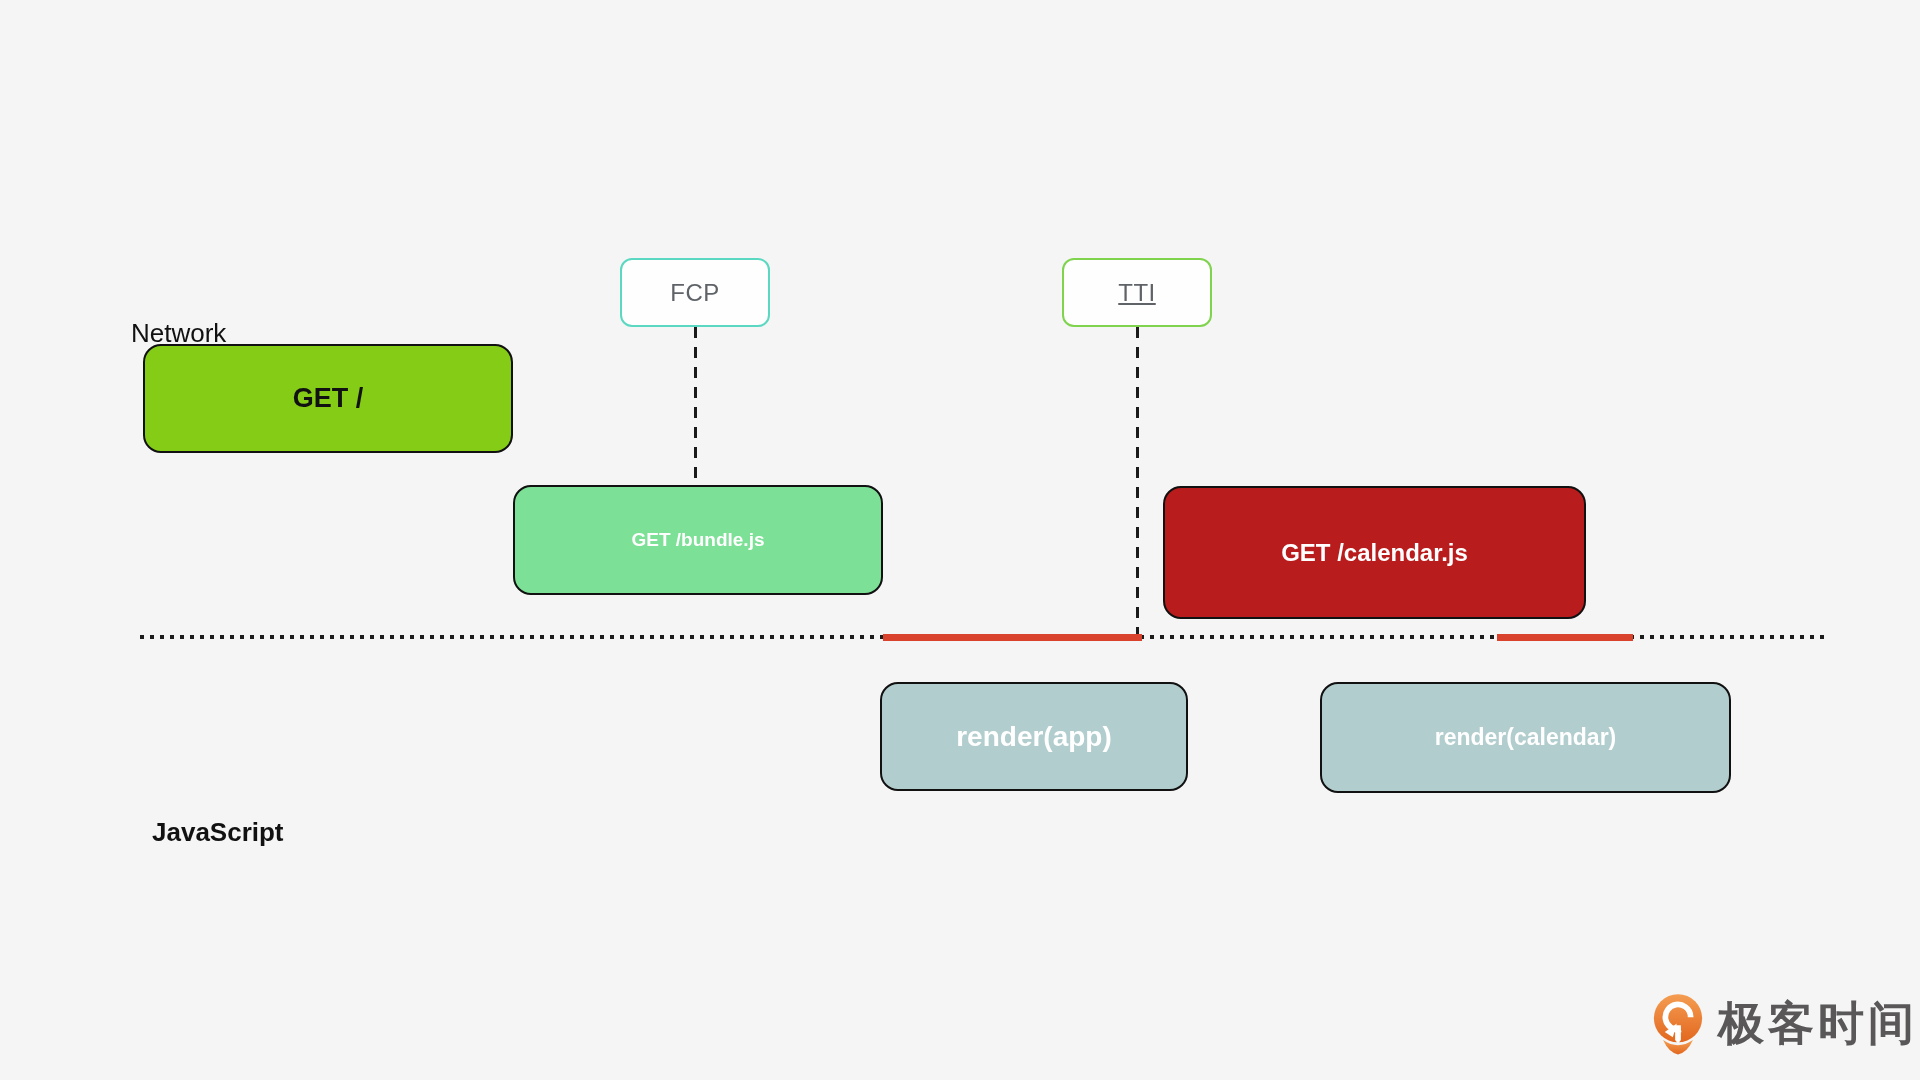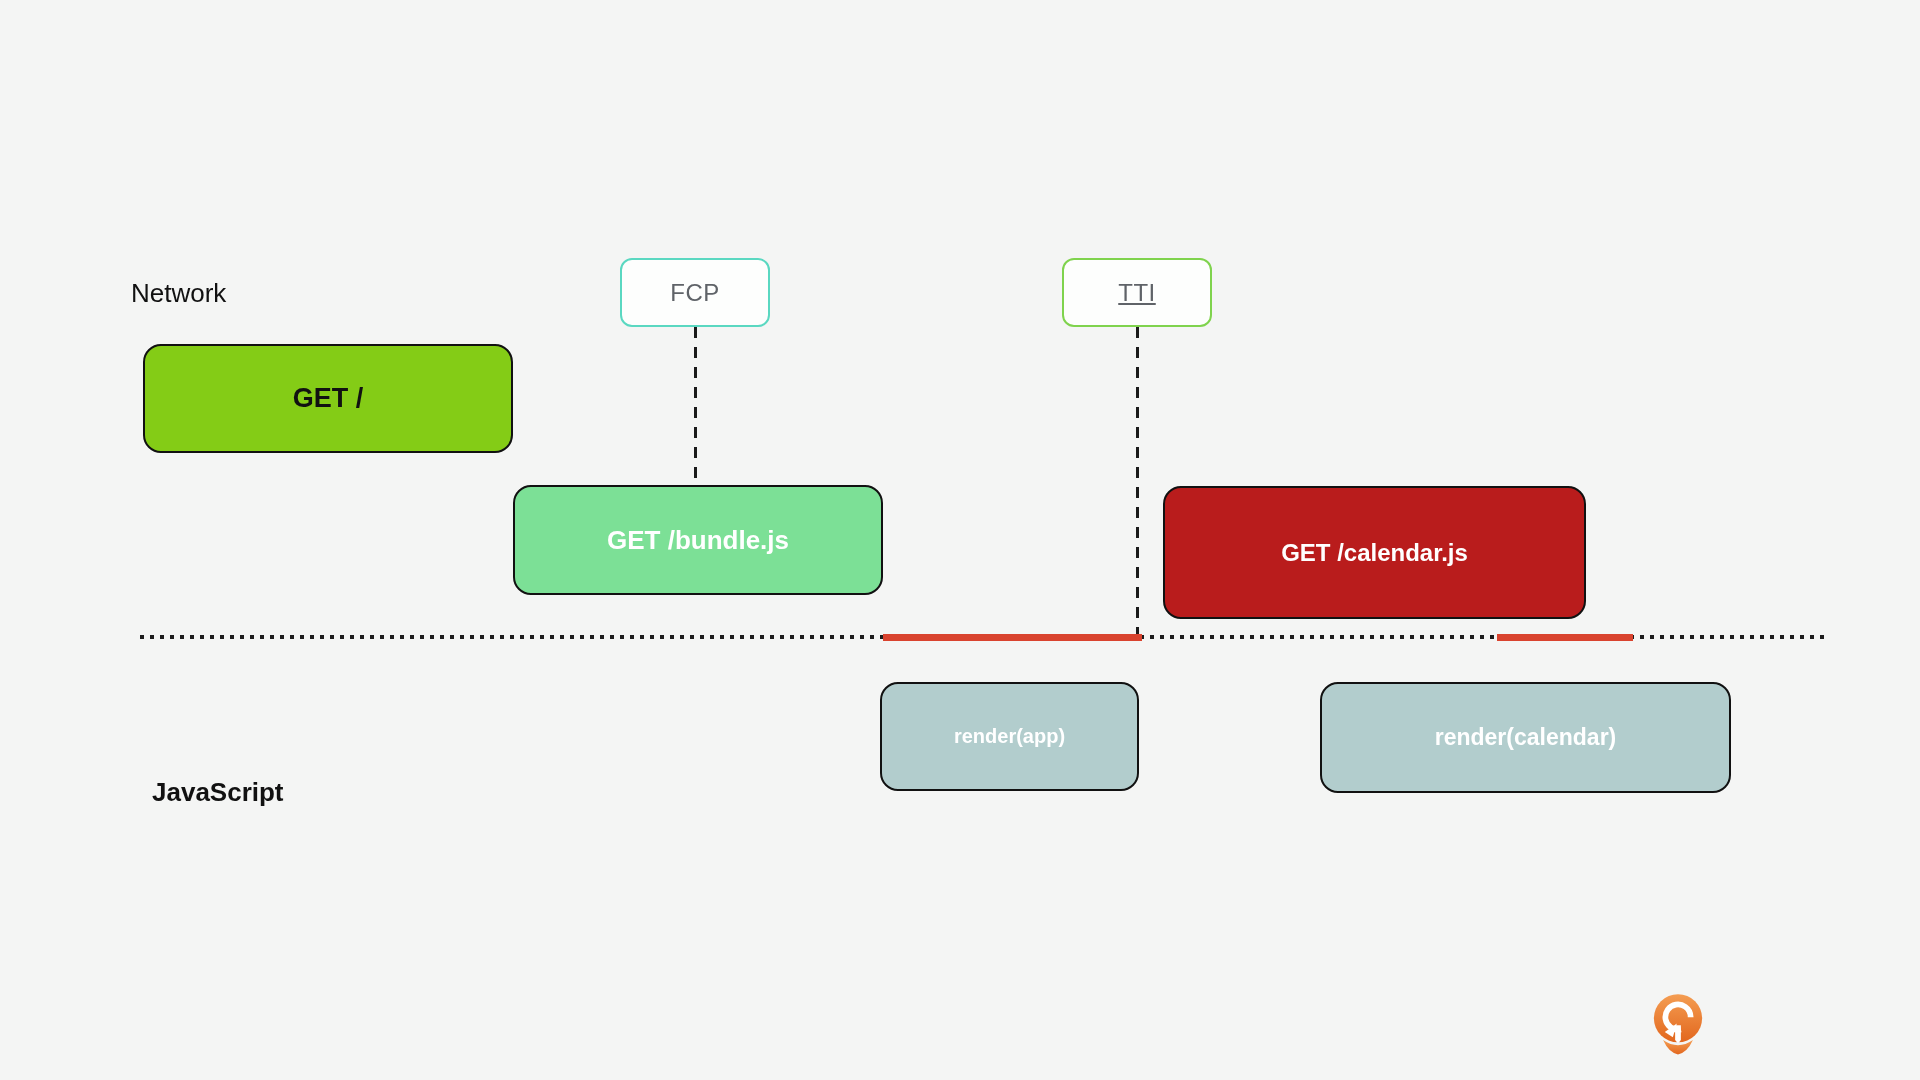--- a/index.html
+++ b/index.html
@@ -10,20 +10,21 @@
     font-family: "Liberation Sans", "DejaVu Sans", sans-serif;
     overflow: hidden;
   }
   .abs { position: absolute; }
 
   
   .track-label {
     font-size: 26px;
     color: #111;
     font-weight: 400;
+    margin-top: 40px;
   }
   #network-label   { left: 131px; top: 278px; }
   #javascript-label{ left: 152px; top: 777px; font-weight: bold; }
 
   
   .milestone {
     width: 150px; height: 69px;
     background: #fdfefd;
     border-radius: 12px;
     display: flex; align-items: center; justify-content: center;
@@ -47,29 +48,29 @@
     border-radius: 18px;
     display: flex; align-items: center; justify-content: center;
     font-weight: 700;
   }
   #get-root {
     left: 143px; top: 344px; width: 370px; height: 109px;
     background: #84cc16; color: #111; font-size: 27px;
   }
   #get-bundle {
     left: 513px; top: 485px; width: 370px; height: 110px;
-    background: #7ce096; color: #fff; font-size: 26px;
+    background: #7ce096; color: #fff; font-size: 19px;
   }
   #get-calendar {
     left: 1163px; top: 486px; width: 423px; height: 133px;
     background: #b91c1c; color: #fff; font-size: 24px;
   }
   #render-app {
-    left: 880px; top: 682px; width: 259px; height: 109px;
-    background: #b2cdcd; color: #fff; font-size: 20px;
+    left: 880px; top: 682px; width: 308px; height: 109px;
+    background: #b2cdcd; color: #fff; font-size: 28px;
   }
   #render-calendar {
     left: 1320px; top: 682px; width: 411px; height: 111px;
     background: #b2cdcd; color: #fff; font-size: 23px; text-align: right;
   }
 
   
   #main-thread-line {
     left: 140px; top: 635px; width: 1686px; height: 4px;
     background-image: repeating-linear-gradient(90deg, #1c1c1c 0 4px, transparent 4px 10px);
@@ -144,13 +145,14 @@
 
       <circle cx="24" cy="22" r="21" fill="url(#gt-grad)"></circle>
 
       <circle cx="24" cy="21" r="11" fill="none" stroke="#ffffff" stroke-width="5" stroke-dasharray="54 15" stroke-dashoffset="-8" transform="rotate(35 24 21)"></circle>
 
       <path d="M21.5 28 h5 v13 l-2.5 3 l-2.5 -3 Z" fill="#ffffff"></path>
 
       <path d="M12.5 34 L23 26.5 L19.5 38.5 Z" fill="#ffffff"></path>
     </svg>
   </span>
+  <span id="logo-text">极客时间</span>
 </div>
 
 </body></html>

